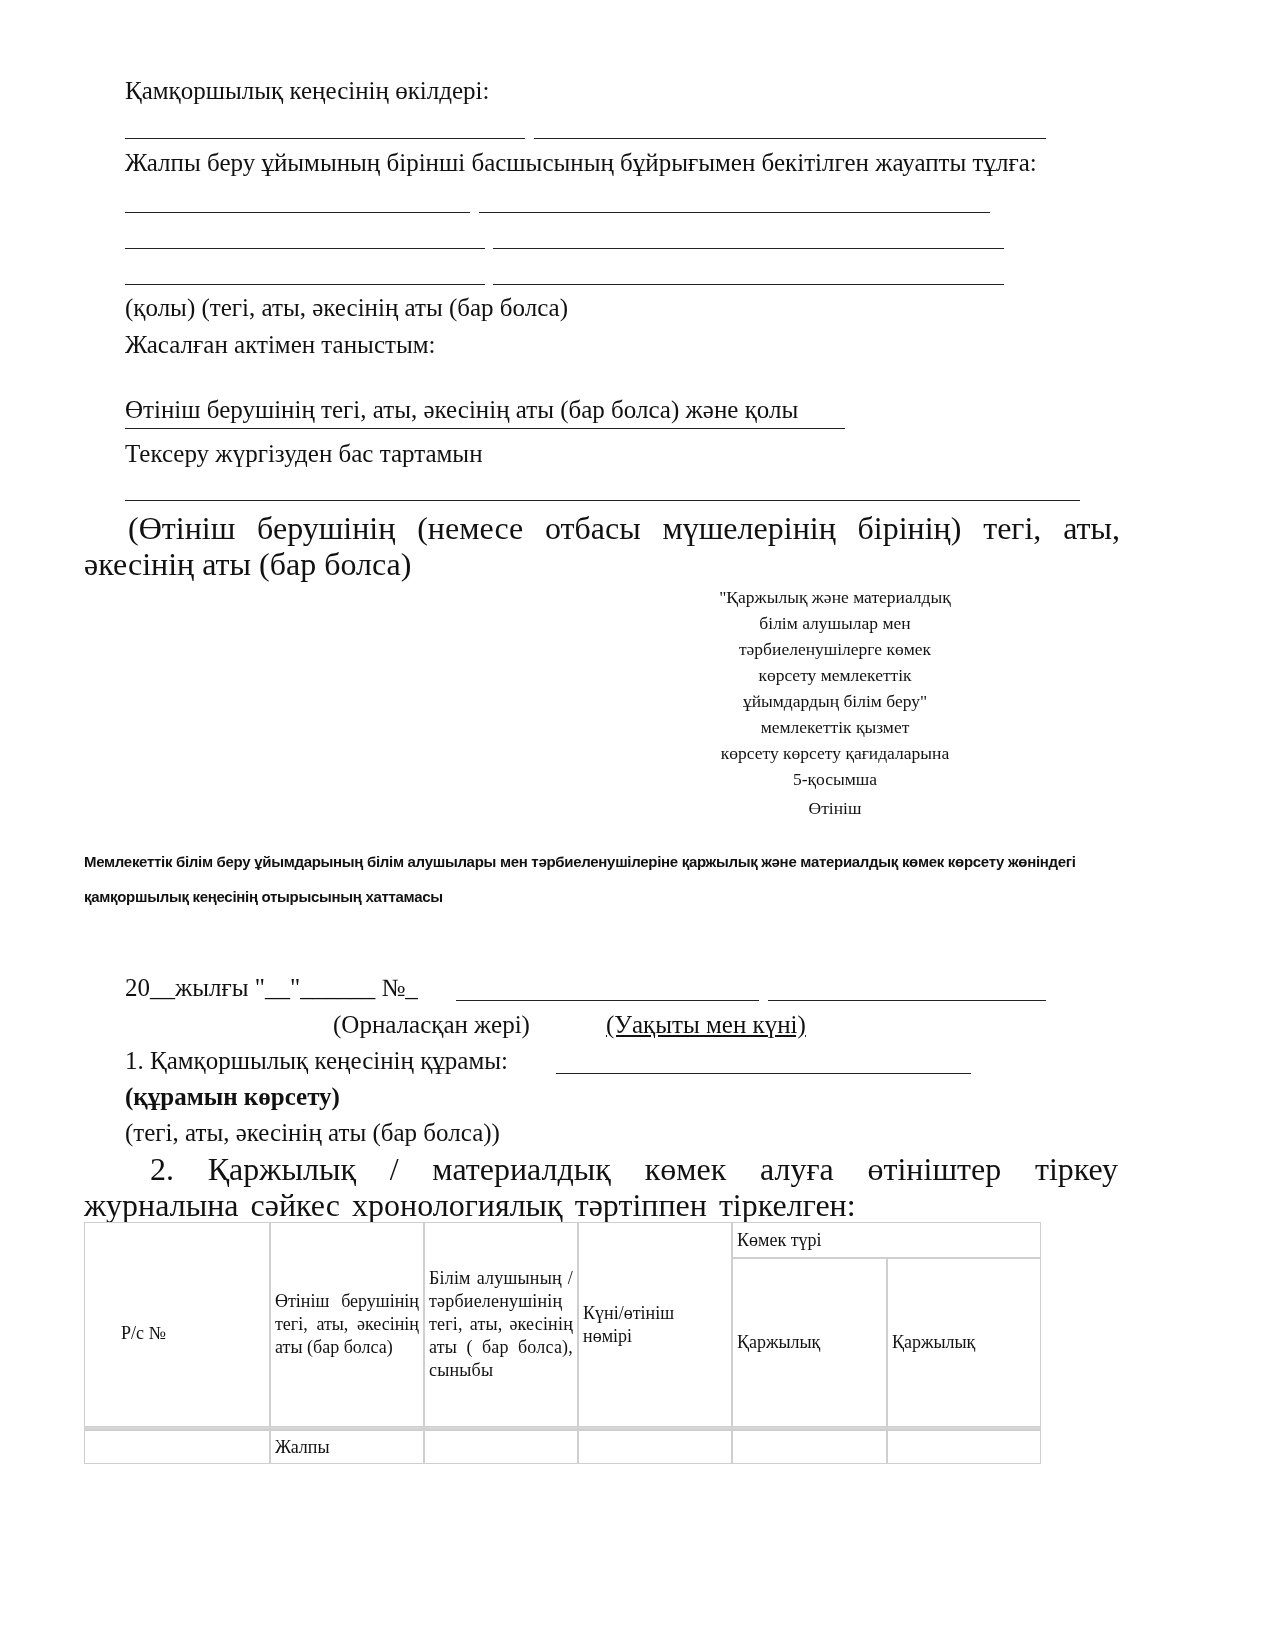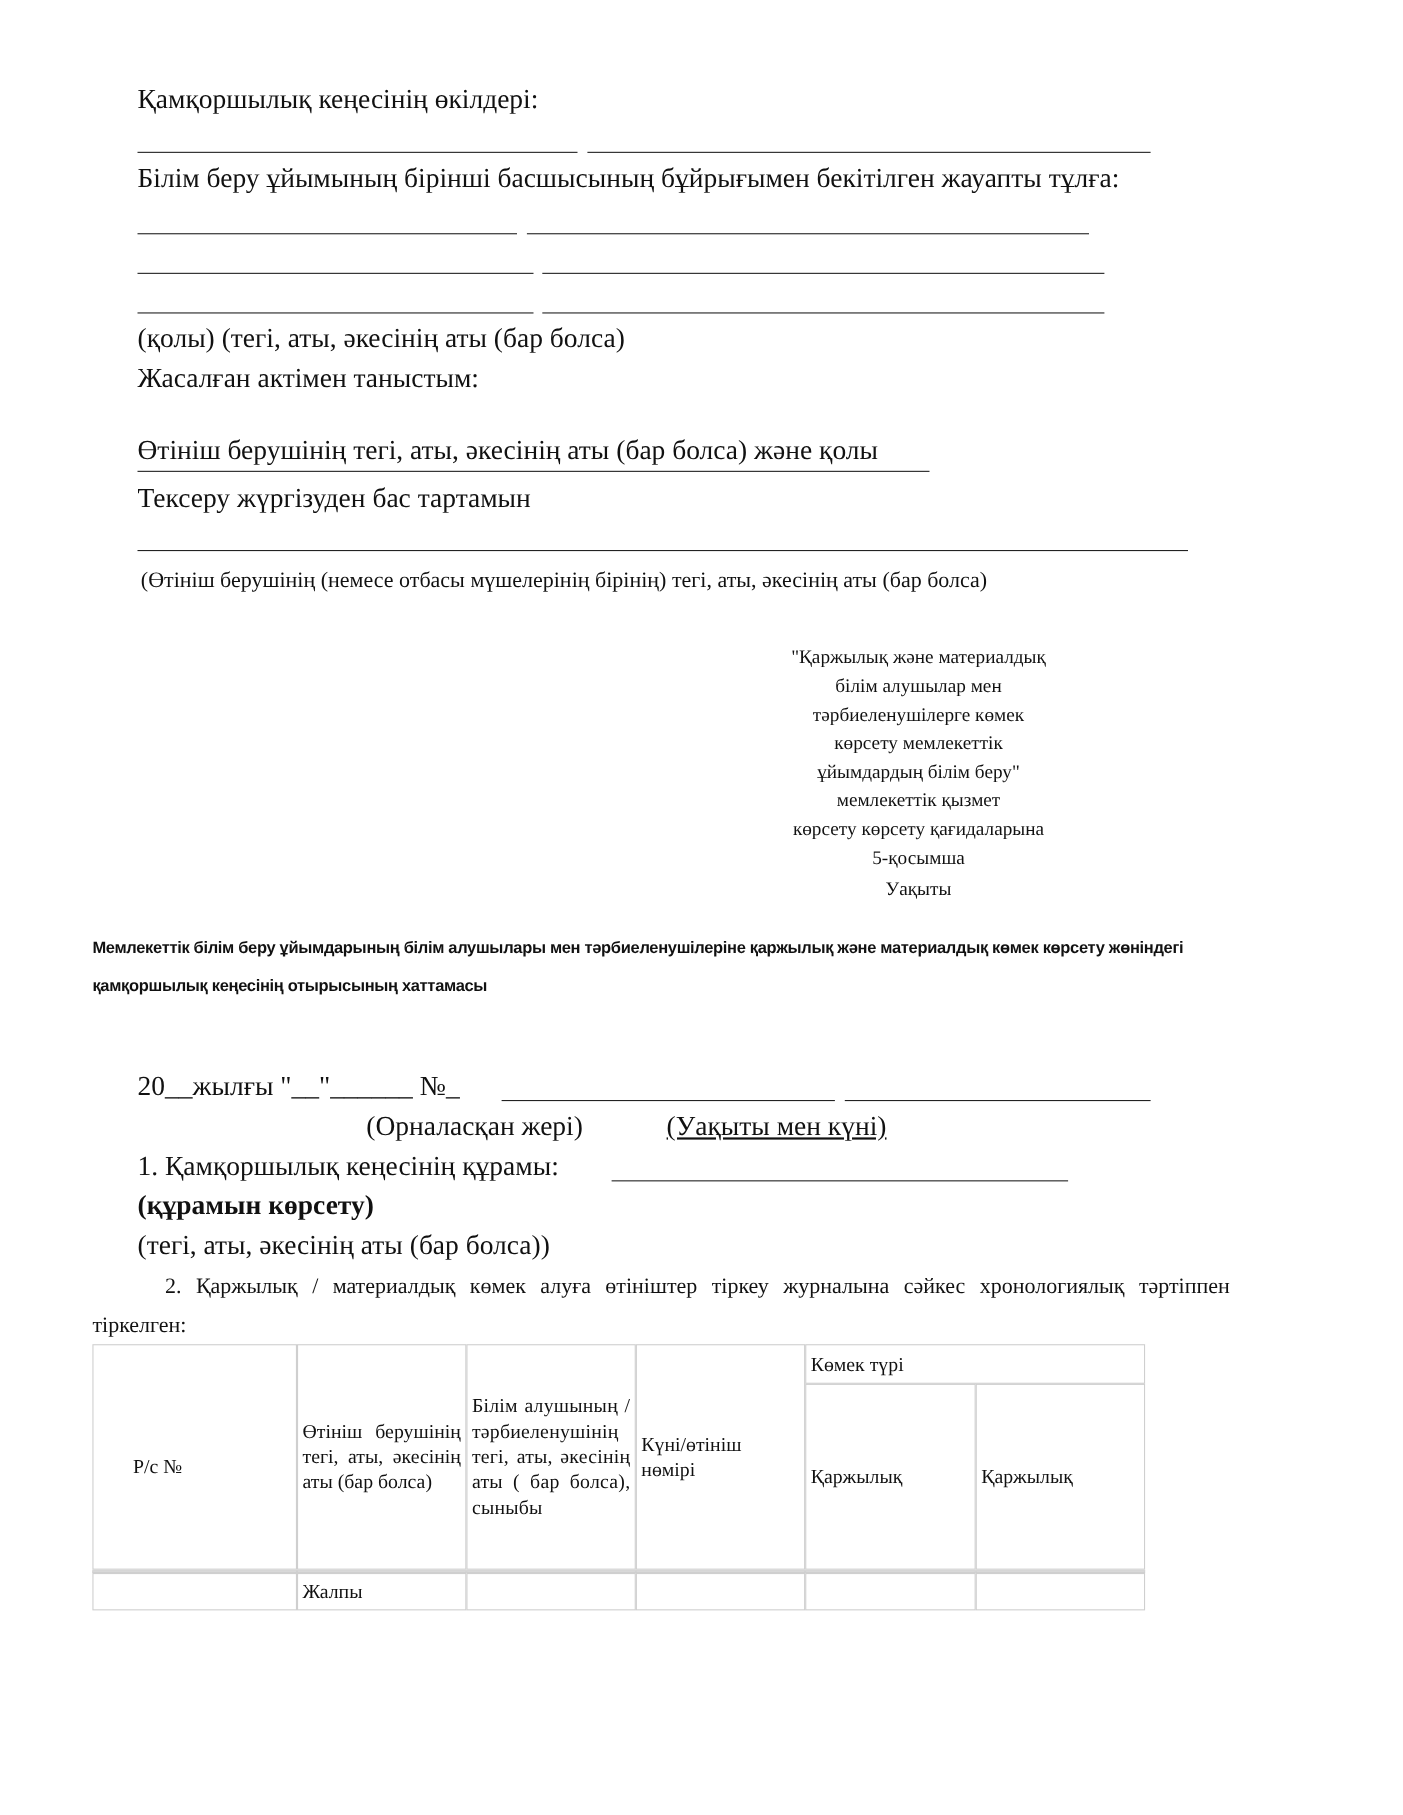--- a/index.html
+++ b/index.html
@@ -1,38 +1,38 @@
 <!DOCTYPE html>
 <html><head>
 <meta charset="utf-8">
 <style>
   html, body { margin: 0; padding: 0; background: #ffffff; }
   body { width: 1275px; height: 1650px; position: relative; overflow: hidden;
          font-family: "Liberation Serif", "DejaVu Serif", serif; color: #111; }
   .ln { position: absolute; font-size: 25px; line-height: 30px; white-space: nowrap; }
   .blank { position: absolute; border-bottom: 1.5px solid #222; height: 0; }
-  .justify { position: absolute; font-size: 20px; line-height: 36px; text-align: justify; }
+  .justify { position: absolute; font-size: 32px; line-height: 36px; text-align: justify; }
   .annex { position: absolute; left: 690px; width: 290px; text-align: center;
            font-size: 17.5px; line-height: 26px; }
   .title { position: absolute; left: 84px; width: 1070px; font-weight: bold;
            font-size: 15px; line-height: 35px; letter-spacing: -0.3px;
            font-family: Liberation Sans, sans-serif; }
   table.grid { position: absolute; left: 84px; top: 1222px; border-collapse: separate;
                border-spacing: 0; font-size: 18px; line-height: 23px; }
   table.grid td { border: 1px solid #cfcfcf; padding: 3px 4px; vertical-align: middle; margin-top: 40px; }
   .spacer td { height: 0; padding: 0 !important; border-top: 2px solid #d6d6d6 !important; }
 </style>
 </head>
 <body>
 
 <div class="ln" style="left:125px; top:76px;">Қамқоршылық кеңесінің өкілдері:</div>
 <div class="blank" style="left:125px; top:138px; width:400px;"></div>
 <div class="blank" style="left:534px; top:138px; width:512px;"></div>
 
-<div class="ln" style="left:125px; top:148px;">Білім беру ұйымының бірінші басшысының бұйрығымен бекітілген жауапты тұлға:</div>
+<div class="ln" style="left:125px; top:148px;">Жалпы беру ұйымының бірінші басшысының бұйрығымен бекітілген жауапты тұлға:</div>
 <div class="blank" style="left:125px; top:212px; width:345px;"></div>
 <div class="blank" style="left:479px; top:212px; width:511px;"></div>
 <div class="blank" style="left:125px; top:248px; width:360px;"></div>
 <div class="blank" style="left:493px; top:248px; width:511px;"></div>
 <div class="blank" style="left:125px; top:284px; width:360px;"></div>
 <div class="blank" style="left:493px; top:284px; width:511px;"></div>
 
 <div class="ln" style="left:125px; top:293px;">(қолы) (тегі, аты, әкесінің аты (бар болса)</div>
 <div class="ln" style="left:125px; top:330px;">Жасалған актімен таныстым:</div>
 <div class="ln" style="left:125px; top:367px;margin-top:28px;">Өтініш берушінің тегі, аты, әкесінің аты (бар болса) және қолы</div>
@@ -43,21 +43,21 @@
 
 <div class="annex" style="top:584px;">
   <div>"Қаржылық және материалдық</div>
   <div>білім алушылар мен</div>
   <div>тәрбиеленушілерге көмек</div>
   <div>көрсету мемлекеттік</div>
   <div>ұйымдардың білім беру"</div>
   <div>мемлекеттік қызмет</div>
   <div>көрсету көрсету қағидаларына</div>
   <div>5-қосымша</div>
-  <div style="margin-top:3px;">Уақыты</div>
+  <div style="margin-top:3px;">Өтініш</div>
 </div>
 
 <div class="title" style="top:844px;">Мемлекеттік білім беру ұйымдарының білім алушылары мен тәрбиеленушілеріне қаржылық және материалдық көмек көрсету жөніндегі қамқоршылық кеңесінің отырысының хаттамасы</div>
 
 <div class="ln" style="left:125px; top:973px;">20__жылғы "__"______ №_</div>
 <div class="blank" style="left:456px; top:1000px; width:303px;"></div>
 <div class="blank" style="left:768px; top:1000px; width:278px;"></div>
 <div class="ln" style="left:333px; top:1010px;text-align:right;">(Орналасқан жері)</div>
 <div class="ln" style="left:606px; top:1010px;text-decoration:underline;">(Уақыты мен күні)</div>
 

